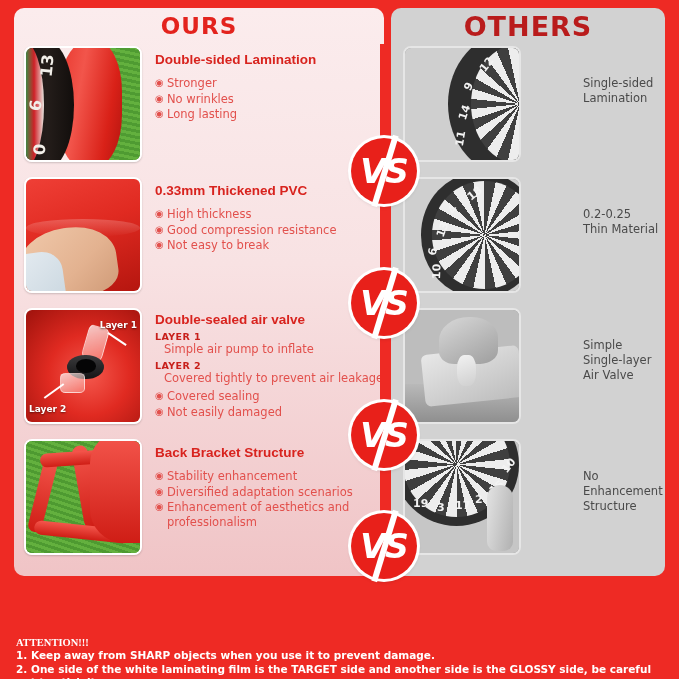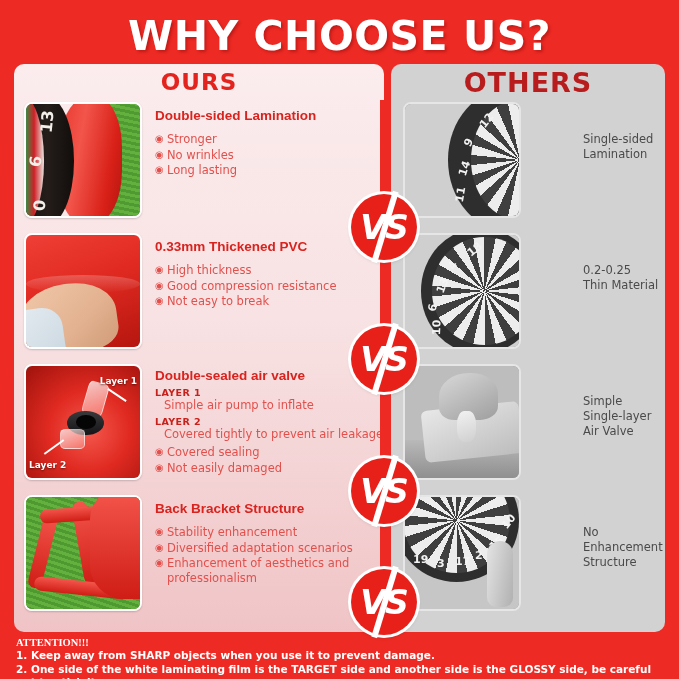--- a/index.html
+++ b/index.html
@@ -257,23 +257,20 @@
   .g-sheet { position:absolute; background: linear-gradient(160deg,#e8e8e8,#bcbcbc); }
   .g-floor { position:absolute; background: linear-gradient(180deg,#b9b9b9,#8f8f8f); }
   .g-pump { position:absolute; background: linear-gradient(100deg,#e4e4e4,#b0b0b0);
     border-radius:14px 14px 10px 10px; }
 </style>
 </head>
 <body>
 
 <div class="poster">
 
-  <div class="title-bar">
-    <div class="title">WHY CHOOSE US?</div>
-  </div>
 
   <div class="columns">
 
     <div class="col col-ours">
       <div class="col-head">
         <span class="head-ours">OURS</span>
       </div>
 
       <div class="rows-ours">
 

